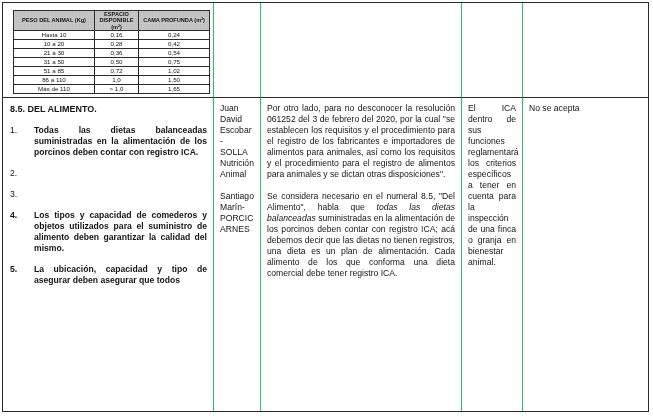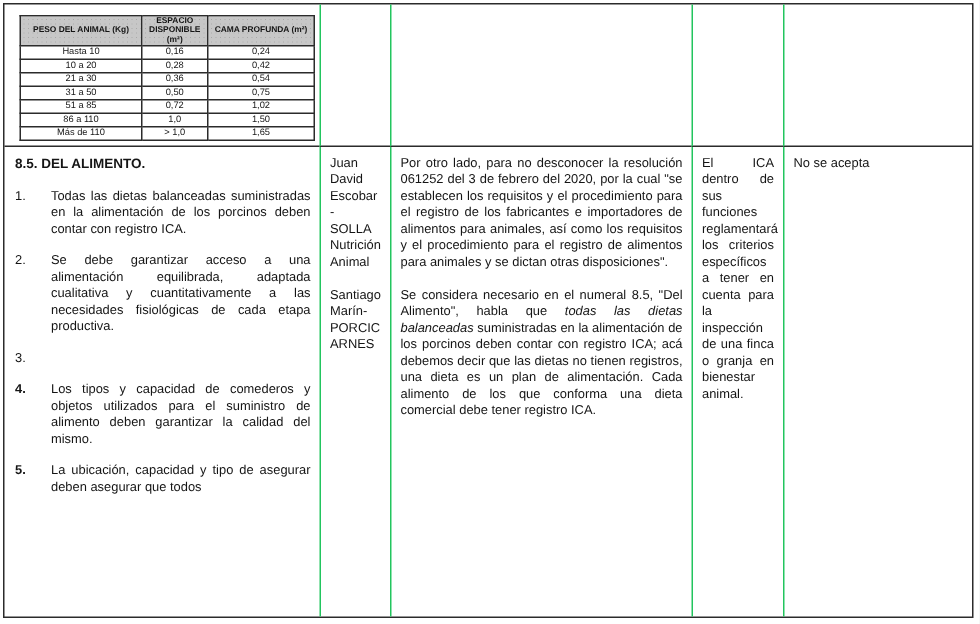--- a/index.html
+++ b/index.html
@@ -60,21 +60,21 @@
     font-size:6.2px;
     line-height:8px;
     height:8px;
   }
   col.wA{width:81px;} col.wB{width:44px;} col.wC{width:71px;}
   
   .sec-title{font-weight:bold;font-size:9px;margin:1px 0 10px 1px;}
   .sec-intro{margin:0 0 10px 1px;}
   .oli{display:flex;margin:0 0 10px 1px;}
   .oli .num{flex:0 0 24px;}
-  .oli .txt{flex:1;text-align:justify;}
+  .oli .txt{flex:1;text-align:justify;font-weight:bold;}
   
   .commenters{white-space:pre-line;line-height:11px;}
   
   .obs p{margin:0 0 11px 0;}
   .obs .it{font-style:italic;}
   
   .resp{text-align:justify;}
 </style>
 </head>
 <body>
@@ -139,21 +139,20 @@
     <div class="cell r1"></div>
 
     <div class="cell first">
       <div class="sec-title">8.5. DEL ALIMENTO.</div>
       <div class="oli">
         <span class="num">1.</span>
         <span class="txt">Todas las dietas balanceadas suministradas en la alimentación de los porcinos deben contar con registro ICA.</span>
       </div>
       <div class="oli">
         <span class="num">2.</span>
-        <span class="txt">Se debe garantizar acceso a una alimentación equilibrada, adaptada cualitativa y cuantitativamente a las necesidades fisiológicas de cada etapa productiva.</span>
       </div>
       <div class="oli">
         <span class="num">3.</span>
       </div>
       <div class="oli">
         <span class="num bold">4.</span>
         <span class="txt">Los tipos y capacidad de comederos y objetos utilizados para el suministro de alimento deben garantizar la calidad del mismo.</span>
       </div>
       <div class="oli">
         <span class="num bold">5.</span>

